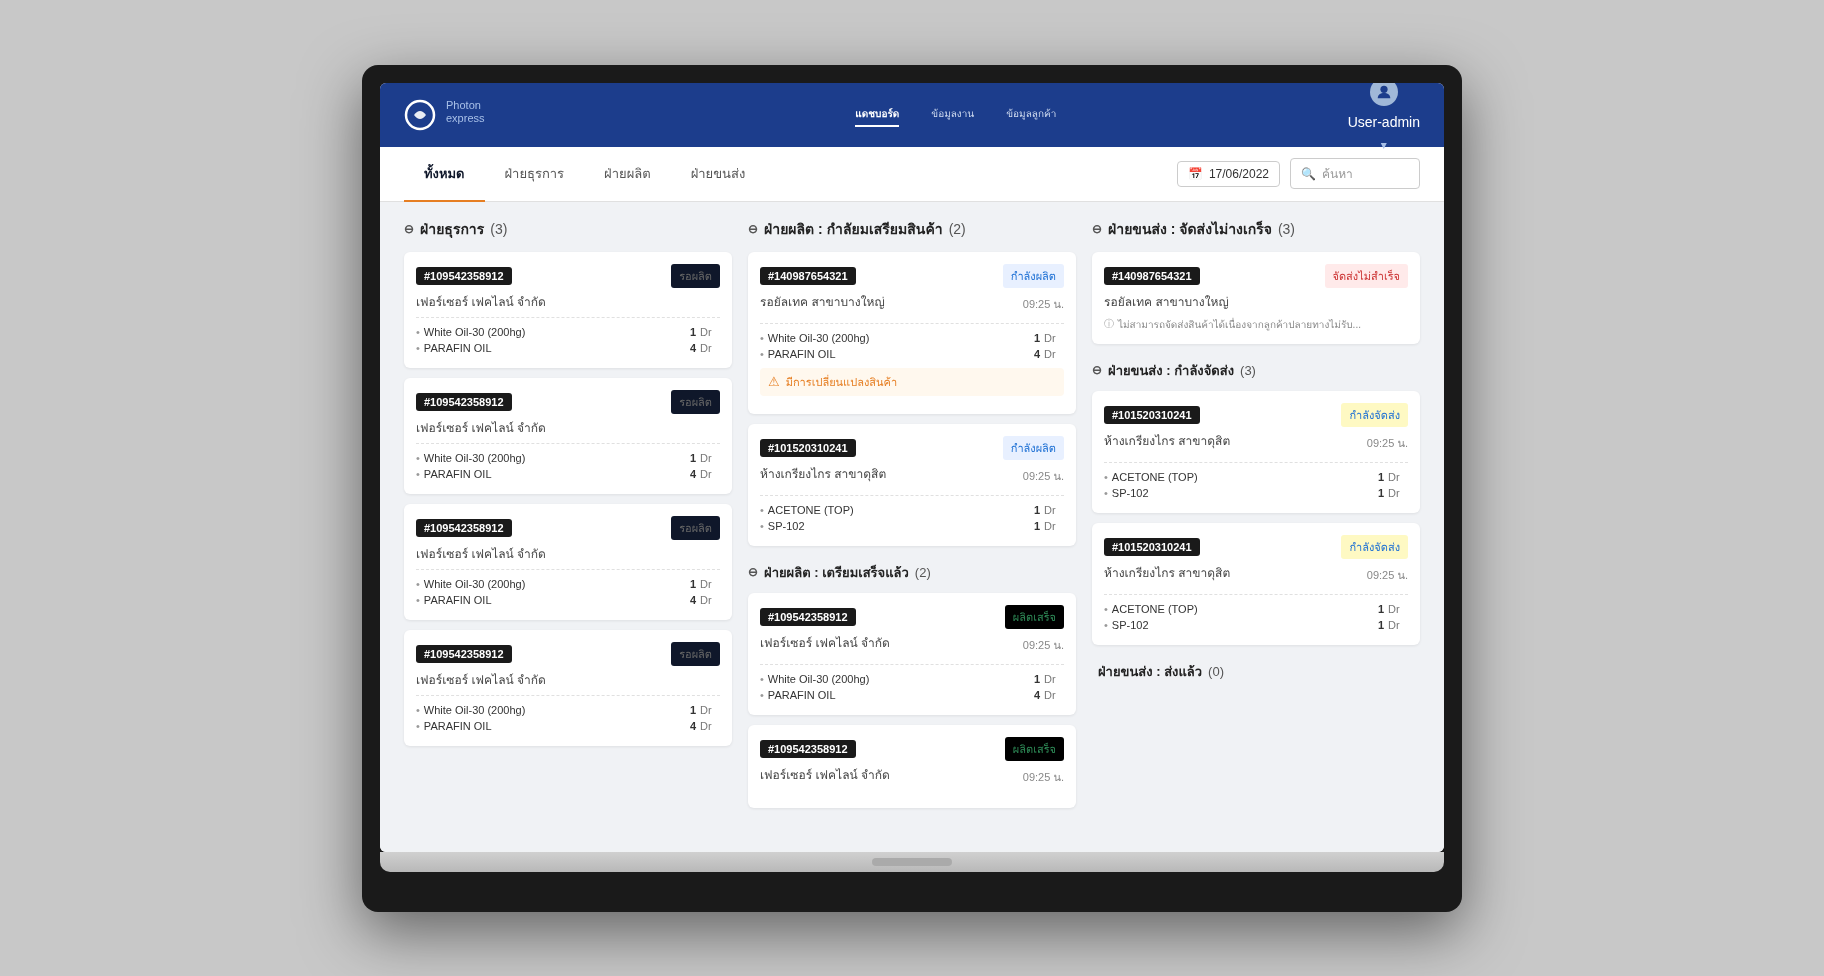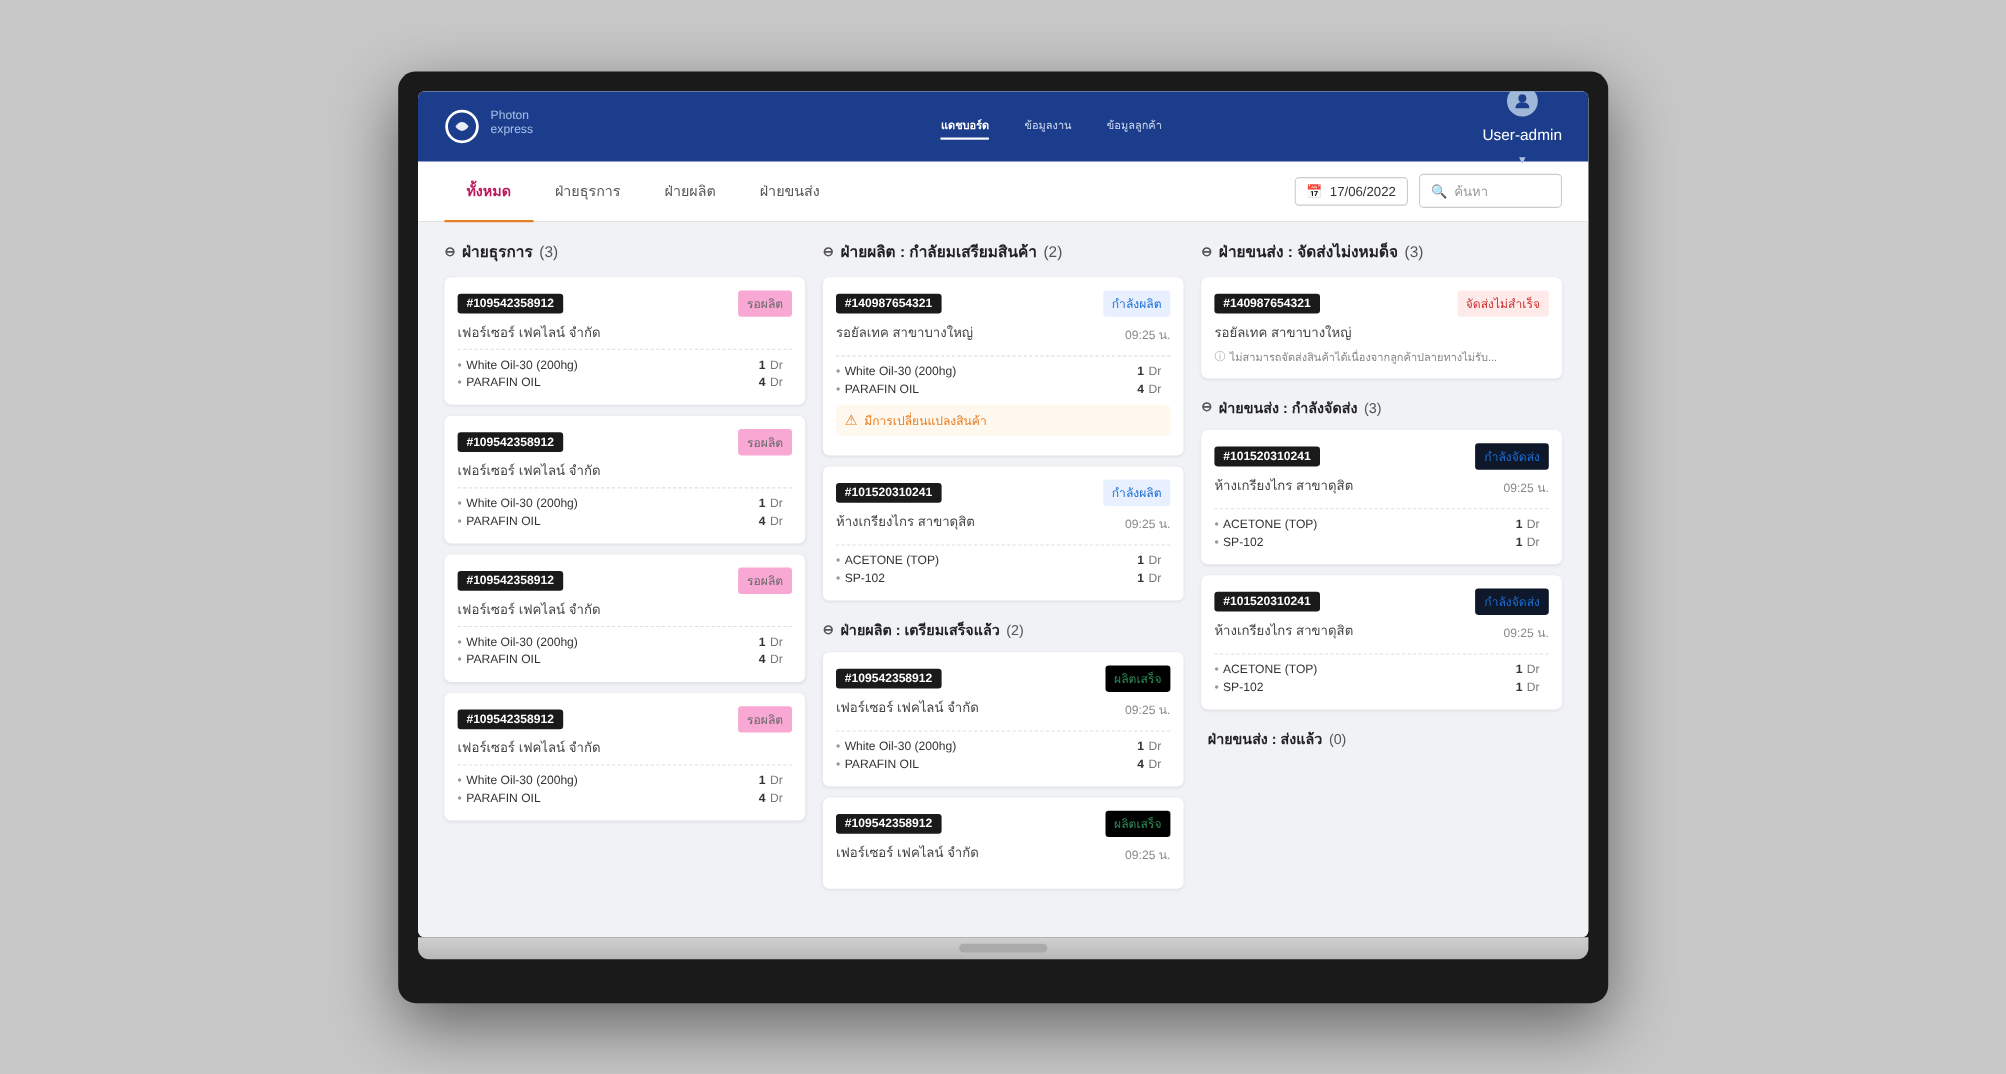--- a/index.html
+++ b/index.html
@@ -101,21 +101,21 @@
     }
     .tab-item {
       padding: 16px 20px;
       font-size: 13px;
       color: #555;
       cursor: pointer;
       border-bottom: 2px solid transparent;
       margin-bottom: -1px;
     }
     .tab-item.active {
-      color: #be185d;
+      color: #0f172a;
       border-bottom: 2px solid #e67e22;
       font-weight: 600;
     }
     .tabs-right {
       margin-left: auto;
       display: flex;
       align-items: center;
       gap: 10px;
     }
     .date-input {
@@ -192,24 +192,24 @@
       font-weight: 600;
       padding: 3px 8px;
       border-radius: 3px;
     }
     .status-badge {
       font-size: 11px;
       padding: 3px 8px;
       border-radius: 3px;
       font-weight: 500;
     }
-    .status-wait { background: #f9a8d4; color: #666; }
+    .status-wait { background: #0f172a; color: #666; }
     .status-processing { background: #e8f0ff; color: #1c6fd4; }
     .status-done { background: #000000; color: #2e8b57; }
-    .status-sending { background: #0f172a; color: #1c6fd4; }
+    .status-sending { background: #fef9c3; color: #1c6fd4; }
     .status-failed { background: #ffeaea; color: #cc3333; }
     .company-name {
       font-size: 12px;
       color: #444;
       margin-bottom: 6px;
     }
     .time-text {
       font-size: 11px;
       color: #888;
     }
@@ -548,21 +548,21 @@
             <span class="company-name">เฟอร์เซอร์ เฟคไลน์ จำกัด</span>
             <span class="time-text">09:25 น.</span>
           </div>
         </div>
       </div>
 
       <div class="column">
 
         <div class="section-header">
           <span class="chevron">⊖</span>
-          <span>ฝ่ายขนส่ง : จัดส่งไม่งหมด็จ</span>
+          <span>ฝ่ายขนส่ง : จัดส่งไม่างเกร็จ</span>
           <span class="count-badge">(3)</span>
         </div>
 
         <div class="card">
           <div class="card-header">
             <span class="order-id">#140987654321</span>
             <span class="status-badge status-failed">จัดส่งไม่สำเร็จ</span>
           </div>
           <div class="company-name">รอยัลเทค สาขาบางใหญ่</div>
           <div class="error-note">

